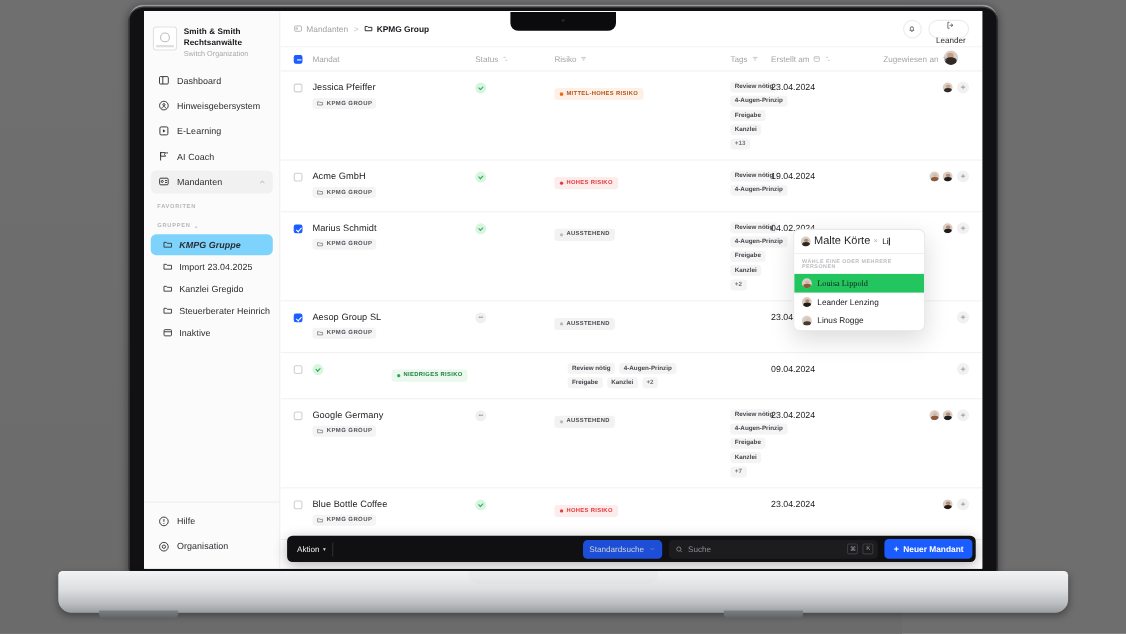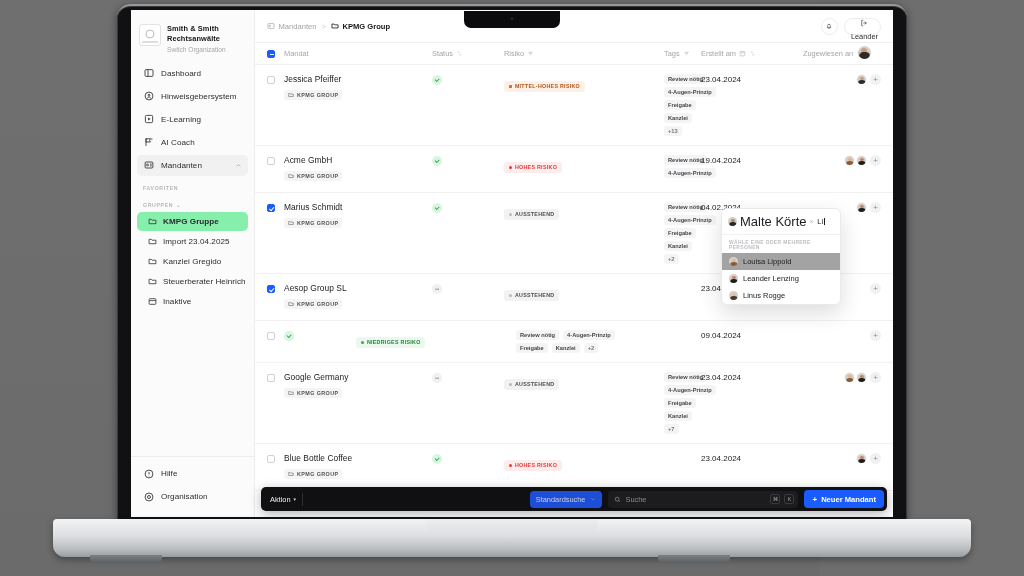--- a/index.html
+++ b/index.html
@@ -82,21 +82,21 @@
   .nav-ico { width: 11px; height: 11px; flex: 0 0 11px; color: #33343a; display: flex; align-items: center; justify-content: center; }
   .nav-ico svg { width: 10px; height: 10px; display: block; }
   .chev { margin-left: auto; width: 7px; height: 7px; color: #a9aaae; }
   .chev svg { width: 7px; height: 7px; display: block; }
 
   .section-label {
     font-size: 5.2px; font-weight: 700; letter-spacing: .65px; color: #b6b7bc;
     padding: 7px 12px 4px 12px; text-transform: uppercase; display: flex; align-items: center; gap: 3px;
   }
   .sub-item { display: flex; align-items: center; gap: 6px; height: 19px; padding: 0 6px 0 11px; border-radius: 5px; cursor: pointer; margin-bottom: 1px; }
-  .sub-item.active { background: #86efac; }
+  .sub-item.active { background: #7dd3fc; font-style: italic; }
   .sub-item .nav-label { font-size: 8.1px; }
   .sub-item.active .nav-label { font-weight: 700; }
   .sub-ico { width: 9px; height: 9px; flex: 0 0 9px; color: #3a3b40; }
   .sub-ico svg { width: 9px; height: 9px; display: block; }
 
   #sidebar-footer { margin-top: auto; border-top: 1px solid #ededed; padding: 6px 6px 8px 6px; }
 
   
   #main { flex: 1; display: flex; flex-direction: column; position: relative; min-width: 0; background: #fff; }
   #topbar { height: 32px; display: flex; align-items: center; padding: 0 12px; gap: 6px; }
@@ -215,27 +215,27 @@
 
   
   #assign-popover {
     position: absolute; left: 466px; top: 198px; width: 120px;
     background: #fff; border: 1px solid #eaeaea; border-radius: 6px;
     box-shadow: 0 8px 22px rgba(0,0,0,.14); z-index: 40; overflow: hidden;
   }
   #assign-input-row { display: flex; align-items: center; gap: 4px; padding: 5px 6px; border-bottom: 1px solid #f1f1f1; }
   .person-chip { display: flex; align-items: center; gap: 3px; }
   .person-chip .avatar { width: 9px; height: 9px; flex: 0 0 9px; }
-  .person-chip .pname { font-size: 13px; color: #1b1c21; }
+  .person-chip .pname { font-size: 10px; color: #1b1c21; }
   .chip-x { font-size: 6.5px; color: #b2b3b7; cursor: pointer; }
   #assign-query { font-size: 7.4px; color: #1b1c21; position: relative; }
   #assign-query::after { content:""; display:inline-block; width:.6px; height:7px; background:#1b1c21; margin-left:.5px; vertical-align:-1px; }
   #assign-hint { font-size: 4.9px; font-weight: 700; letter-spacing: .42px; color: #bcbdc1; padding: 5px 7px 3px 7px; }
   .assign-option { display: flex; align-items: center; gap: 5px; padding: 4px 7px; cursor: pointer; }
-  .assign-option.hl { background: #a3a3a3; }
+  .assign-option.hl { background: #22c55e; font-family: Liberation Serif, serif; }
   .assign-option .avatar { width: 9px; height: 9px; flex: 0 0 9px; }
   .assign-option .oname { font-size: 7.5px; color: #1b1c21; }
 
   
   #action-bar {
     position: absolute; left: 6px; right: 6px; bottom: 6px; height: 24px;
     background: #101012; border-radius: 5px; display: flex; align-items: center;
     padding: 0 3px 0 9px; gap: 6px; z-index: 30; box-shadow: 0 3px 12px rgba(0,0,0,.3);
   }
   #aktion-btn { display: flex; align-items: center; gap: 3px; cursor: pointer; }

